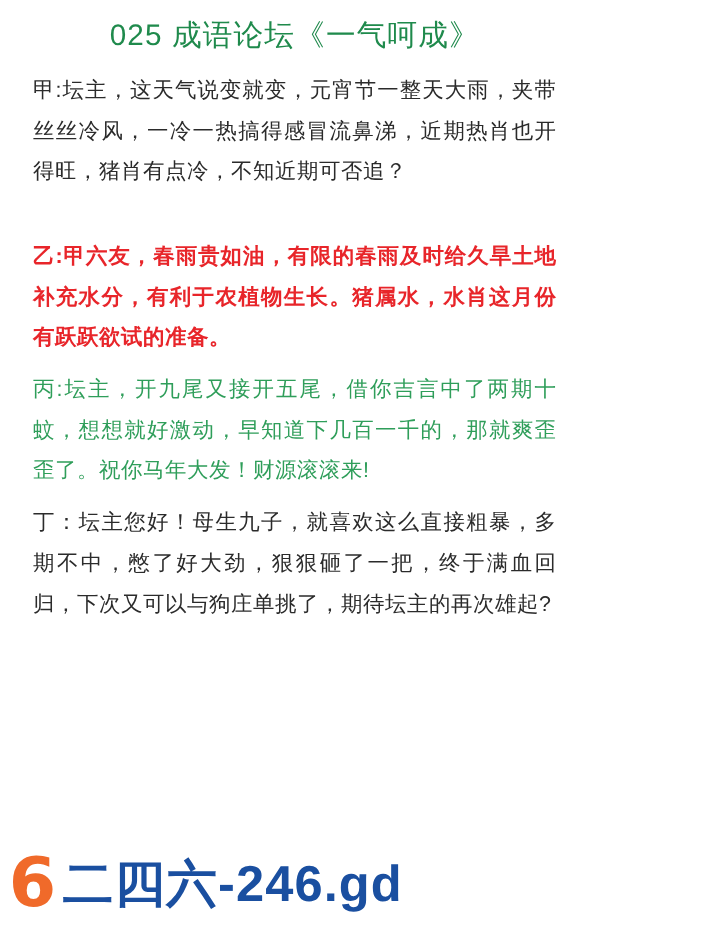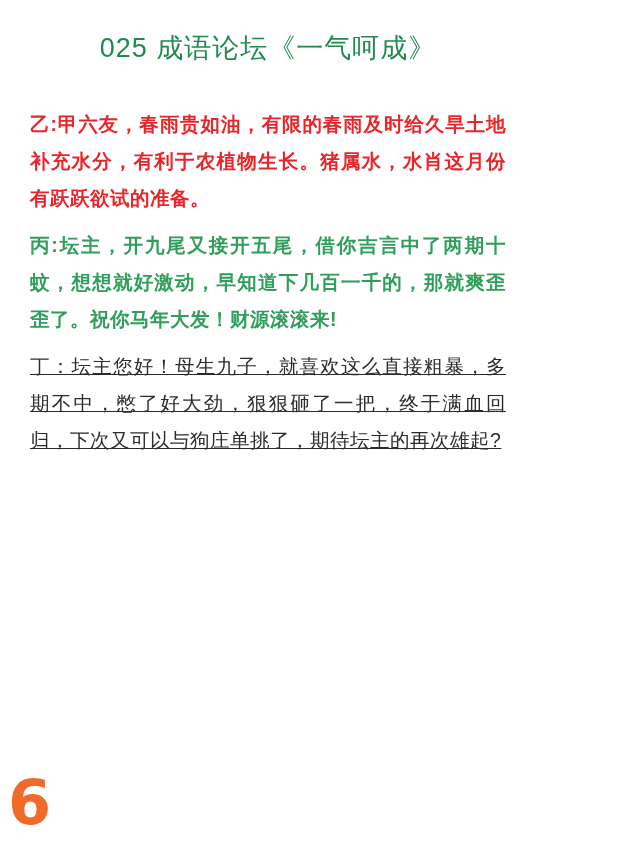--- a/index.html
+++ b/index.html
@@ -12,21 +12,21 @@
     background: #ffffff;
     font-family: "Liberation Sans", sans-serif;
     overflow: hidden;
     position: relative;
   }
   .page {
     position: relative;
     width: 536px;
     height: 851px;
     box-sizing: border-box;
-    padding: 24px 30px 0 30px;
+    padding: 8px 30px 0 30px;
   }
   .title {
     text-align: center;
     font-size: 27px;
     color: #1f8a4c;
     letter-spacing: 1px;
     margin: 6px 0 14px 0;
     font-weight: 500;
     white-space: nowrap;
   }
@@ -40,25 +40,23 @@
   .p-jia {
     color: #2b2b2b;
   }
   .p-red {
     color: #e8252a;
     font-weight: bold;
     margin-top: 40px;
   }
   .p-green {
     color: #2f9e5a;
-    font-weight: bold;
   }
   .p-dark {
     color: #2b2b2b;
-    text-decoration: underline;
   }
   
   .watermark {
     position: absolute;
     left: 0;
     bottom: 0;
     width: 640px;
     height: 96px;
     display: flex;
     align-items: center;
@@ -92,23 +90,25 @@
     pointer-events: none;
   }
 </style>
 </head>
 <body>
 
 <div class="page">
 
   <div class="title">025  成语论坛《一气呵成》</div>
 
+  <p class="para p-jia">甲:坛主，这天气说变就变，元宵节一整天大雨，夹带丝丝冷风，一冷一热搞得感冒流鼻涕，近期热肖也开得旺，猪肖有点冷，不知近期可否追？</p>
   <p class="para p-red">乙:甲六友，春雨贵如油，有限的春雨及时给久旱土地补充水分，有利于农植物生长。猪属水，水肖这月份有跃跃欲试的准备。</p>
   <p class="para p-green">丙:坛主，开九尾又接开五尾，借你吉言中了两期十蚊，想想就好激动，早知道下几百一千的，那就爽歪歪了。祝你马年大发！财源滚滚来!</p>
   <p class="para p-dark">丁：坛主您好！母生九子，就喜欢这么直接粗暴，多期不中，憋了好大劲，狠狠砸了一把，终于满血回归，下次又可以与狗庄单挑了，期待坛主的再次雄起?</p>
 
   <div class="wm-band"></div>
 
   <div class="watermark">
     <span class="wm-six">6</span>
+    <span class="wm-text">二四六-246.gd</span>
   </div>
 
 </div>
 
 </body></html>

